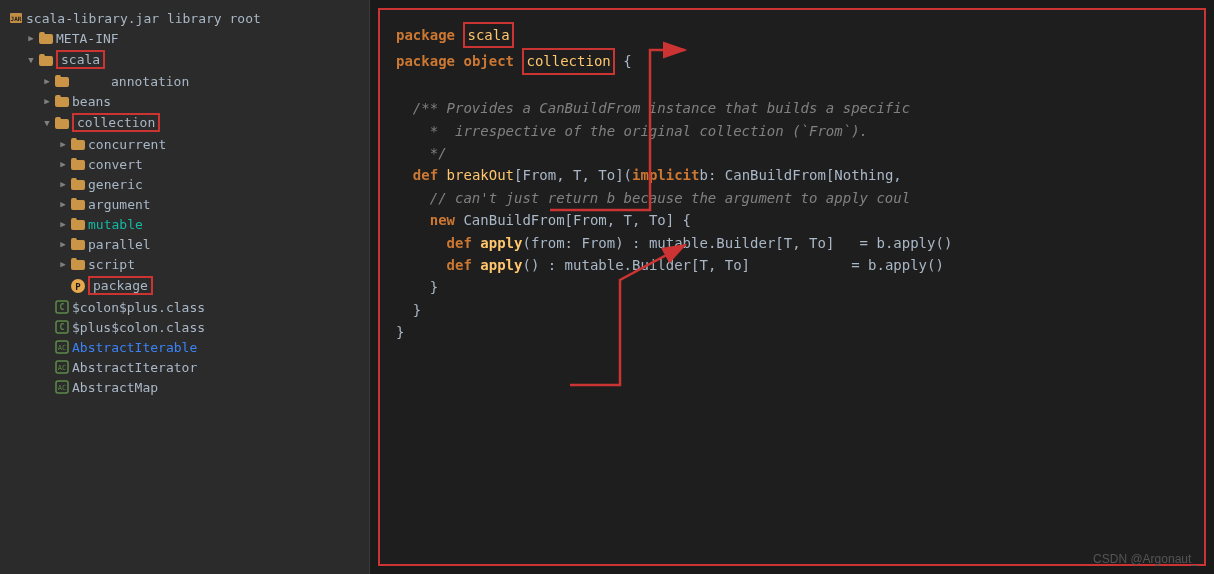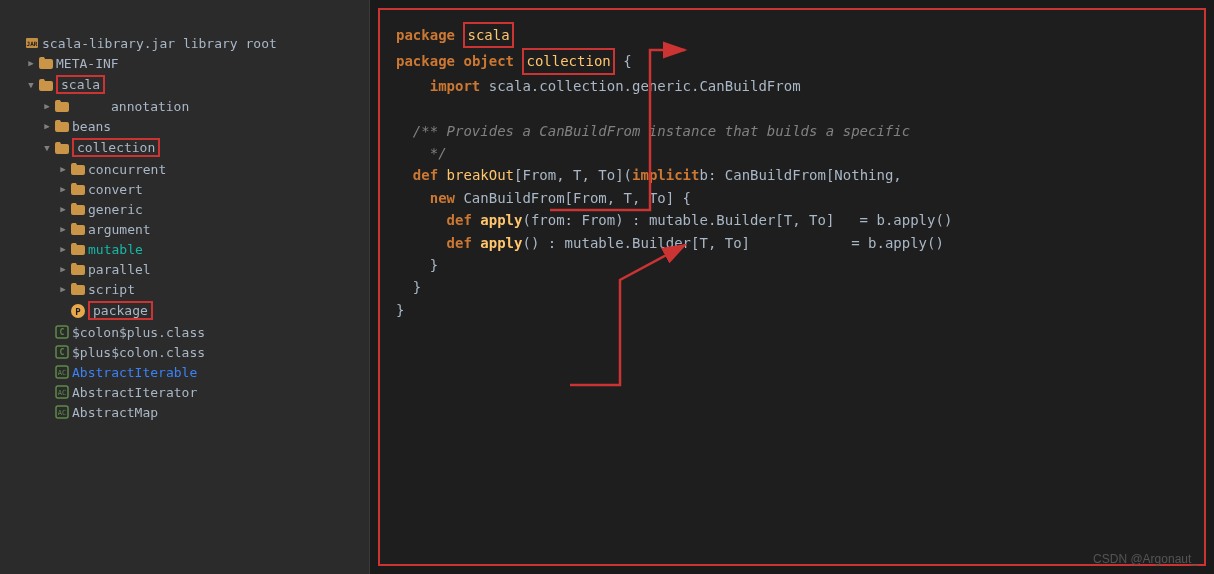--- a/index.html
+++ b/index.html
@@ -48,21 +48,21 @@
     .chevron {
       width: 14px;
       font-size: 9px;
       color: #808080;
       flex-shrink: 0;
       display: inline-flex;
       align-items: center;
       justify-content: center;
     }
 
-    .indent-1 { padding-left: 24px; margin-top: 25px; }
+    .indent-1 { padding-left: 8px; }
     .indent-2 { padding-left: 24px; }
     .indent-3 { padding-left: 40px; }
     .indent-4 { padding-left: 56px; }
 
     
     .code-panel {
       flex: 1;
       background: #1a1a1a;
       position: relative;
       padding: 0;
@@ -341,47 +341,48 @@
 
       <div class="code-line">
         <span class="kw">package</span>
         <span class="txt">&nbsp;</span>
         <span class="kw">object</span>
         <span class="txt">&nbsp;</span>
         <span style="color:#ffc66d; border:2px solid #cc3333; padding:0 2px; font-family:inherit;">collection</span>
         <span class="txt">&nbsp;{</span>
       </div>
 
-      <div class="code-line">
-        <span class="txt">&nbsp;&nbsp;&nbsp;&nbsp;</span>
-        <span class="kw">import</span>
-        <span class="txt">&nbsp;scala.collection.generic.CanBuildFrom</span>
-      </div>
 
       <div class="code-line empty-line"></div>
 
       <div class="code-line">
         <span class="cm">&nbsp;&nbsp;/** Provides a CanBuildFrom instance that builds a specific</span>
       </div>
 
+      <div class="code-line">
+        <span class="cm">&nbsp;&nbsp;&nbsp;&nbsp;*&nbsp; irrespective of the original collection (`From`).</span>
+      </div>
 
       <div class="code-line">
         <span class="cm">&nbsp;&nbsp;&nbsp;&nbsp;*/</span>
       </div>
 
       <div class="code-line">
         <span class="txt">&nbsp;&nbsp;</span>
         <span class="kw">def</span>
         <span class="txt">&nbsp;</span>
         <span style="color:#ffc66d; font-weight:normal;">breakOut</span>
         <span class="txt">[From, T, To](</span>
         <span class="kw">implicit</span>
         <span class="txt"> b: CanBuildFrom[Nothing,</span>
       </div>
 
+      <div class="code-line">
+        <span class="cm">&nbsp;&nbsp;&nbsp;&nbsp;// can't just return b because the argument to apply coul</span>
+      </div>
 
       <div class="code-line">
         <span class="txt">&nbsp;&nbsp;&nbsp;&nbsp;</span>
         <span class="kw">new</span>
         <span class="txt">&nbsp;CanBuildFrom[From, T, To] {</span>
       </div>
 
       <div class="code-line">
         <span class="txt">&nbsp;&nbsp;&nbsp;&nbsp;&nbsp;&nbsp;</span>
         <span class="kw">def</span>

